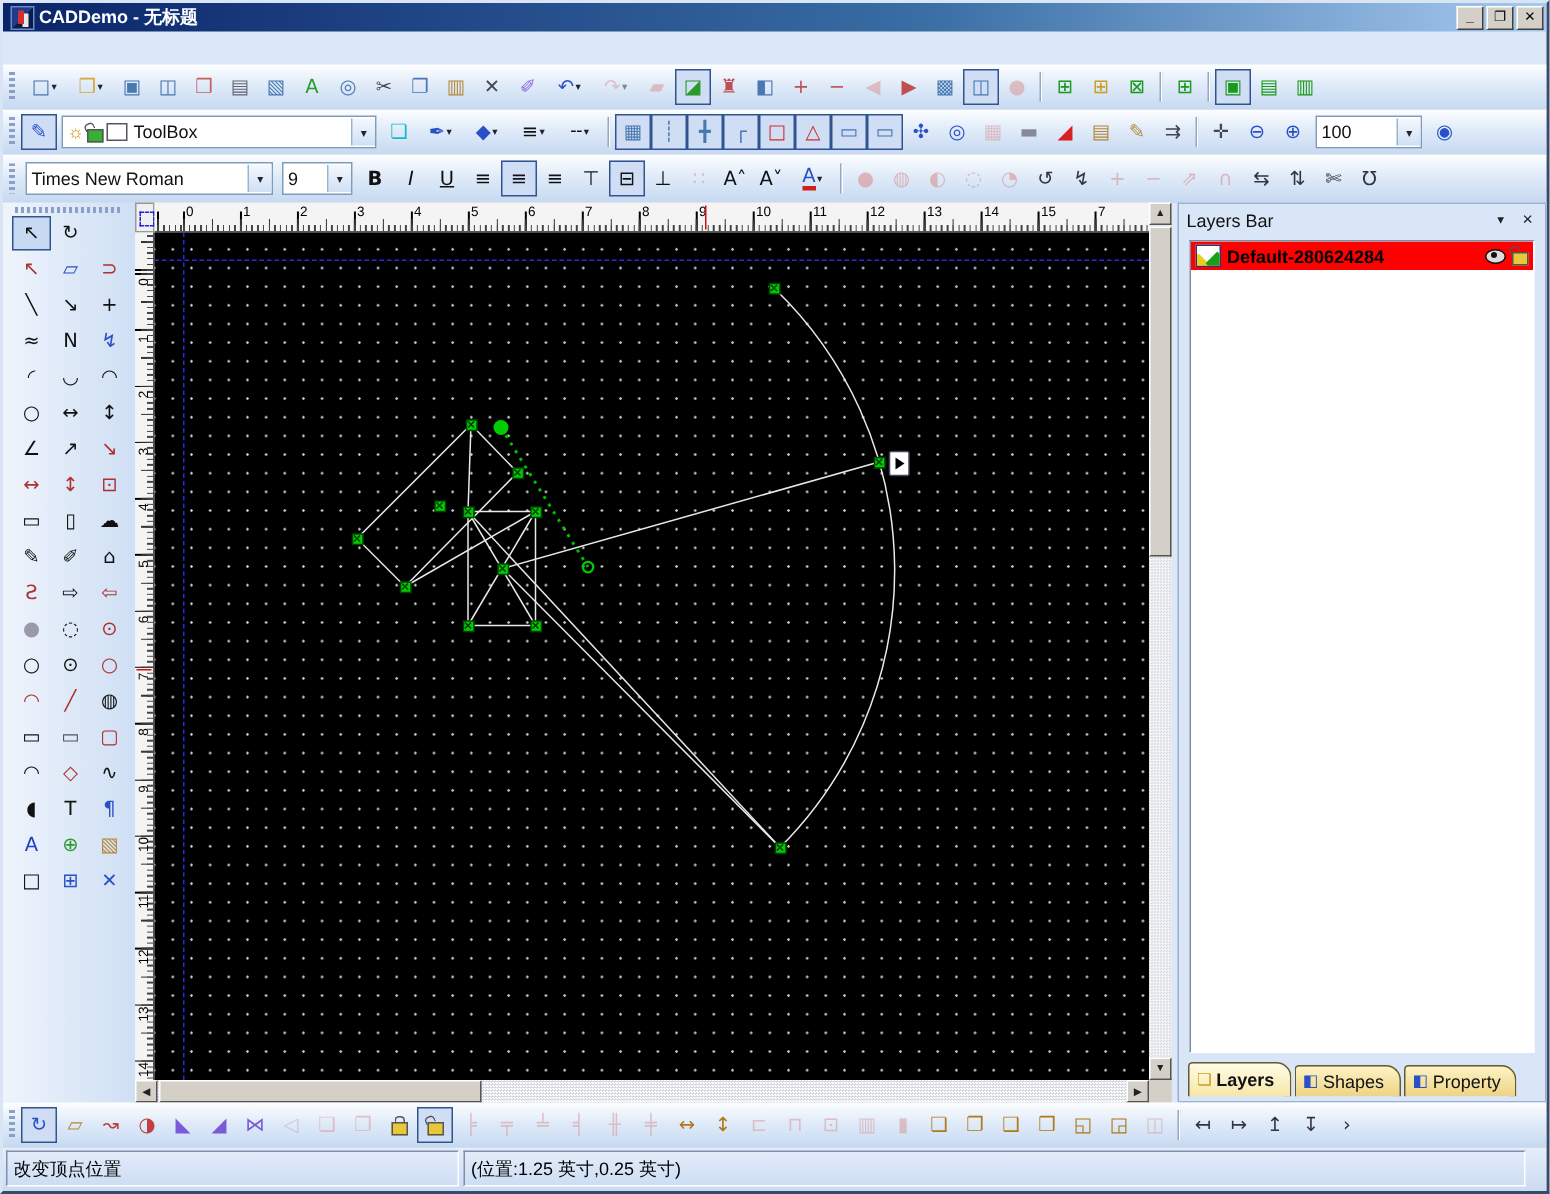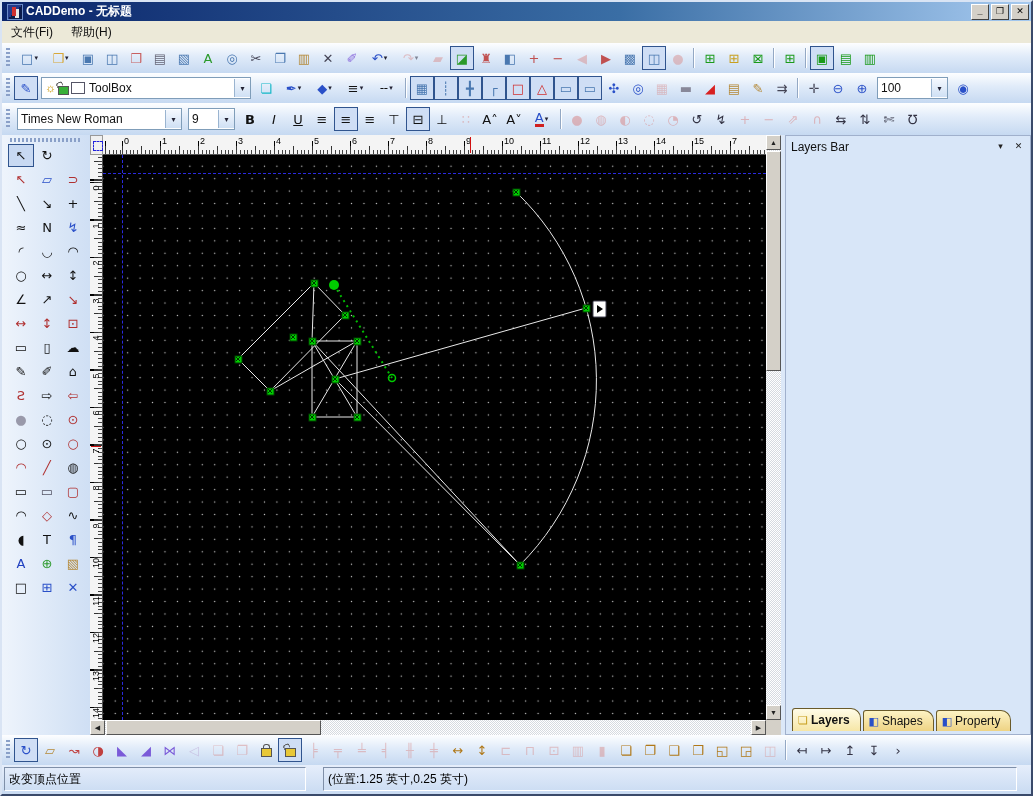--- a/index.html
+++ b/index.html
@@ -88,45 +88,41 @@
   .licon:before{content:"";position:absolute;left:-4px;bottom:-4px;width:10px;height:10px;background:#e8d020;transform:rotate(45deg);}
   .licon:after{content:"";position:absolute;right:-4px;bottom:-4px;width:11px;height:11px;background:#18a018;transform:rotate(45deg);}
   .eye{width:12px;height:8px;border-radius:50%;background:#ddd;border:1px solid #111;position:relative;flex:none;}
   .eye:after{content:"";position:absolute;left:3px;top:1px;width:4px;height:4px;border-radius:50%;background:#111;}
   .rtabs{position:absolute;left:6px;bottom:3px;display:flex;align-items:flex-end;gap:2px;}
   .rtab{display:flex;align-items:center;gap:3px;height:20px;padding:0 10px 0 5px;background:linear-gradient(#fdf3c4,#eed384);border:1px solid #6a5a2a;border-bottom:none;border-radius:3px 10px 0 0;font-size:12px;color:#111;}
   .rtab.active{font-weight:bold;height:22px;background:linear-gradient(#fffce8,#f6e6a6);}
   .rtab .ticon{font-size:11px;line-height:1;}
   
   .btb{top:733px;height:30px;}
-  .status{position:absolute;left:0;right:0;top:763px;height:29px;background:linear-gradient(#e6eefb,#c9dbf2);display:flex;align-items:stretch;gap:17px;padding:2px 14px 3px 2px;box-sizing:border-box;}
+  .status{position:absolute;left:0;right:0;top:763px;height:29px;background:linear-gradient(#e6eefb,#c9dbf2);display:flex;align-items:stretch;gap:3px;padding:2px 14px 3px 2px;box-sizing:border-box;}
   .pane{border:1px solid;border-color:#7f8fa8 #fff #fff #7f8fa8;font-size:12px;color:#000;display:flex;align-items:center;padding:0 4px;white-space:nowrap;overflow:hidden;}
   .pane.p1{width:292px;flex:none;}
   .pane.p2{width:240px;flex:none;justify-content:center;}
   .pane.p3{flex:1;}
 </style>
 </head>
 <body>
 
 <div id="win">
 
   <div class="titlebar">
     <span class="appicon"></span>
     <span>CADDemo - 无标题</span>
     <span class="tbtns">
       <span class="tbtn">_</span>
       <span class="tbtn">❐</span>
       <span class="tbtn">✕</span>
     </span>
   </div>
 
-  <div class="menubar" id="menubar">
-      <span class="menuitem">文件(Fi)</span>
-      <span class="menuitem">帮助(H)</span>
-    </div>
 
   <div class="trow tb1">
     <span class="grip"></span>
     <div class="tbar">
         <div class="tb wdd">
           <span class="gl" style="color: rgb(74, 120, 176);">□</span>
           <span class="dd">▾</span>
         </div>
         <div class="tb wdd">
           <span class="gl" style="color: rgb(216, 168, 56);">❒</span>
@@ -724,20 +720,28 @@
       <div class="sbcorner"></div>
     </div>
 
     <div class="rpanel">
       <div class="rhead">
         <span>Layers Bar</span>
         <span style="flex:1"></span>
         <span class="rhbtn">▾</span>
         <span class="rhbtn">✕</span>
       </div>
+      <div class="rlist">
+        <div class="lrow" id="layerrow" style="background: rgb(255, 0, 0);">
+          <span class="licon"></span>
+          <span class="lname">Default-280624284</span>
+          <span class="eye"></span>
+          <span class="mlock open"></span>
+        </div>
+      </div>
       <div class="rtabs" id="rtabs">
           <div class="rtab active">
             <span class="ticon" style="color: rgb(200, 160, 32);">❏</span>
             <span>Layers</span>
           </div>
           <div class="rtab">
             <span class="ticon" style="color: rgb(42, 80, 200);">◧</span>
             <span>Shapes</span>
           </div>
           <div class="rtab">

